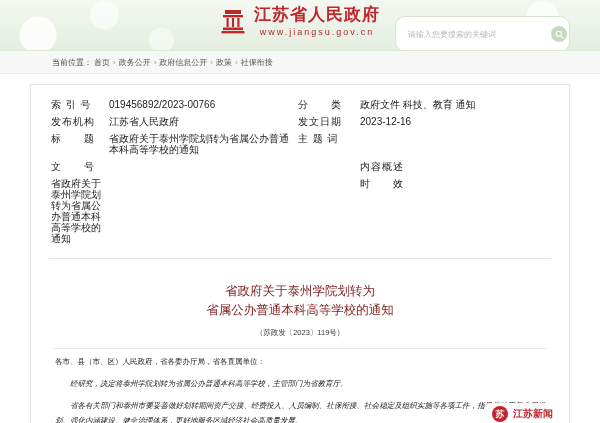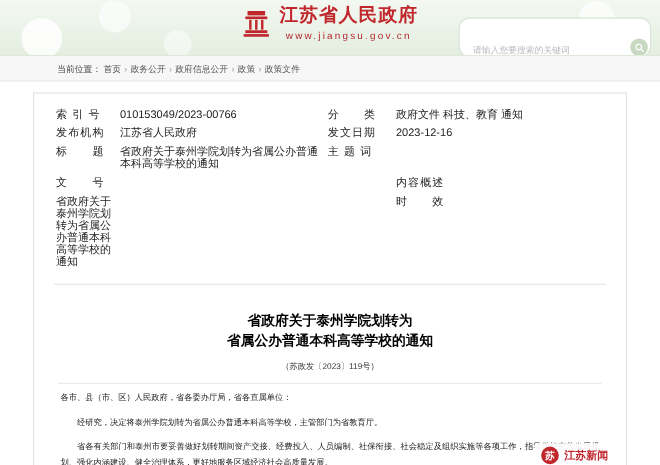--- a/index.html
+++ b/index.html
@@ -51,26 +51,26 @@
   }
   .gov-url{
     color:#b4282e;
     font-size:9px;
     letter-spacing:2px;
     margin-top:3px;
     font-family:"Liberation Sans",sans-serif;
   }
   
   .searchbox{
-    position:absolute;right:8px;top:16px;z-index:4;
+    position:absolute;right:30px;top:16px;z-index:4;
     width:175px;height:36px;
     background:#ffffff;
     border:1px solid #d8e3d4;
     border-radius:10px;
-    display:flex;align-items:flex-end;
+    display:flex;align-items:center;
     padding:0 2px 0 10px;
     box-sizing:border-box;
   }
   .searchbox input{
     border:0;outline:0;flex:1;
     font-size:8px;color:#333;
     background:transparent;
     font-family:"Liberation Sans",sans-serif;
   }
   .searchbox input::placeholder{color:#b9b9b9;}
@@ -121,22 +121,22 @@
   .meta .k.right{text-align:left;}
   .meta-sep{
     border-bottom:1px solid #e6e6e6;
     margin:8px 2px 0 2px;
   }
   
   .doc-title{
     text-align:center;
     margin-top:22px;
     font-size:12.5px;
-    font-weight:bold;
-    color:#000000;
+    font-weight:normal;
+    color:#7f1d1d;
     line-height:19px;
     font-family:"DejaVu Sans","Liberation Sans",sans-serif;
   }
   .doc-subnum{
     text-align:center;
     font-size:7.5px;
     color:#333;
     margin-top:9px;
   }
   .rule{
@@ -145,21 +145,21 @@
   }
   .body-text{
     margin-top:5px;
     padding:0 8px;
     font-size:7.5px;
     color:#1a1a1a;
     line-height:15px;
     text-align:justify;
   }
   .body-text p{margin:0 0 7px 0;}
-  .indent{text-indent:2em;}
+  .indent{text-indent:2em;font-style:italic;}
   .sign{
     margin-top:12px;
     padding-right:38px;
     text-align:right;
     font-size:7.5px;
     line-height:14px;
     color:#1a1a1a;
   }
   
   .news-badge{
@@ -218,29 +218,29 @@
 <div class="crumbbar">
   <span class="label">当前位置：</span>
   <a href="#">首页</a>
   <span class="sep">›</span>
   <a href="#">政务公开</a>
   <span class="sep">›</span>
   <a href="#">政府信息公开</a>
   <span class="sep">›</span>
   <a href="#">政策</a>
   <span class="sep">›</span>
-  <a href="#">政策文件</a>
+  <a href="#">社保衔接</a>
 </div>
 
 <div class="doc-wrap">
   <div class="doc">
 
     <div class="meta">
       <div class="k">索 引 号</div>
-      <div class="v">010153049/2023-00766</div>
+      <div class="v">019456892/2023-00766</div>
       <div class="k right">分　　类</div>
       <div class="v">政府文件 科技、教育 通知</div>
 
       <div class="k">发布机构</div>
       <div class="v">江苏省人民政府</div>
       <div class="k right">发文日期</div>
       <div class="v">2023-12-16</div>
 
       <div class="k">标　　题</div>
       <div class="v">省政府关于泰州学院划转为省属公办普通本科高等学校的通知</div>

